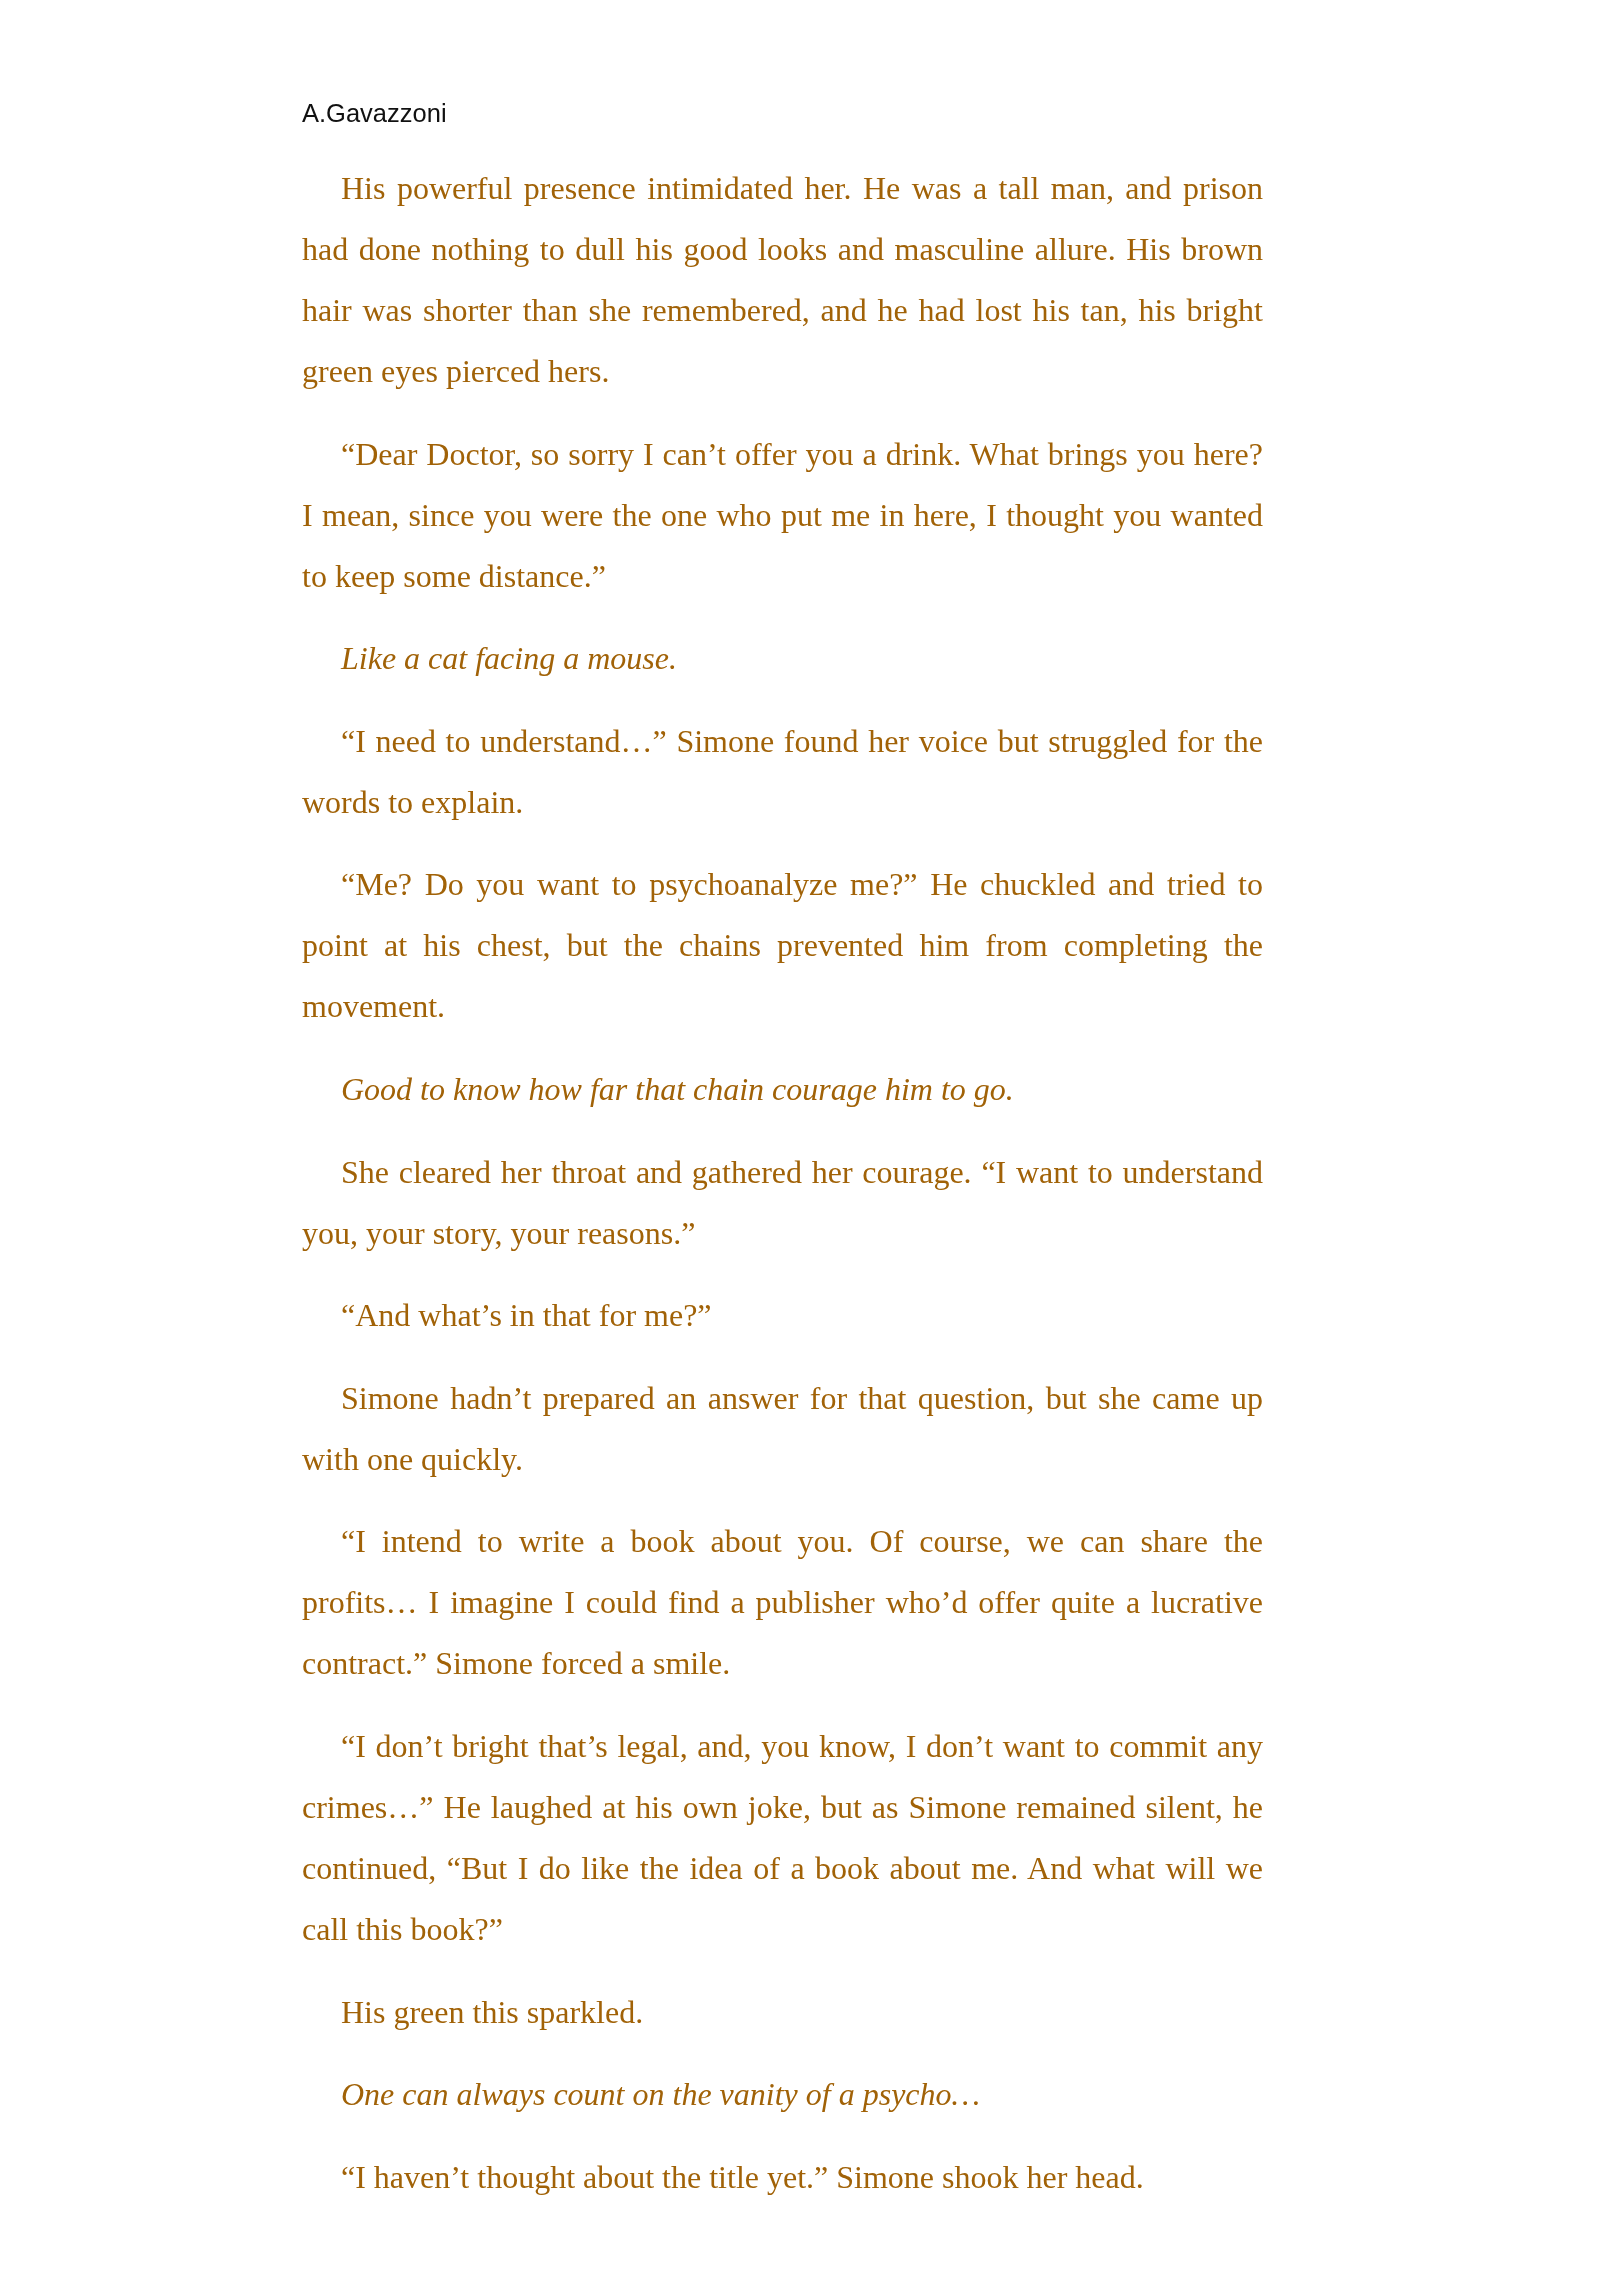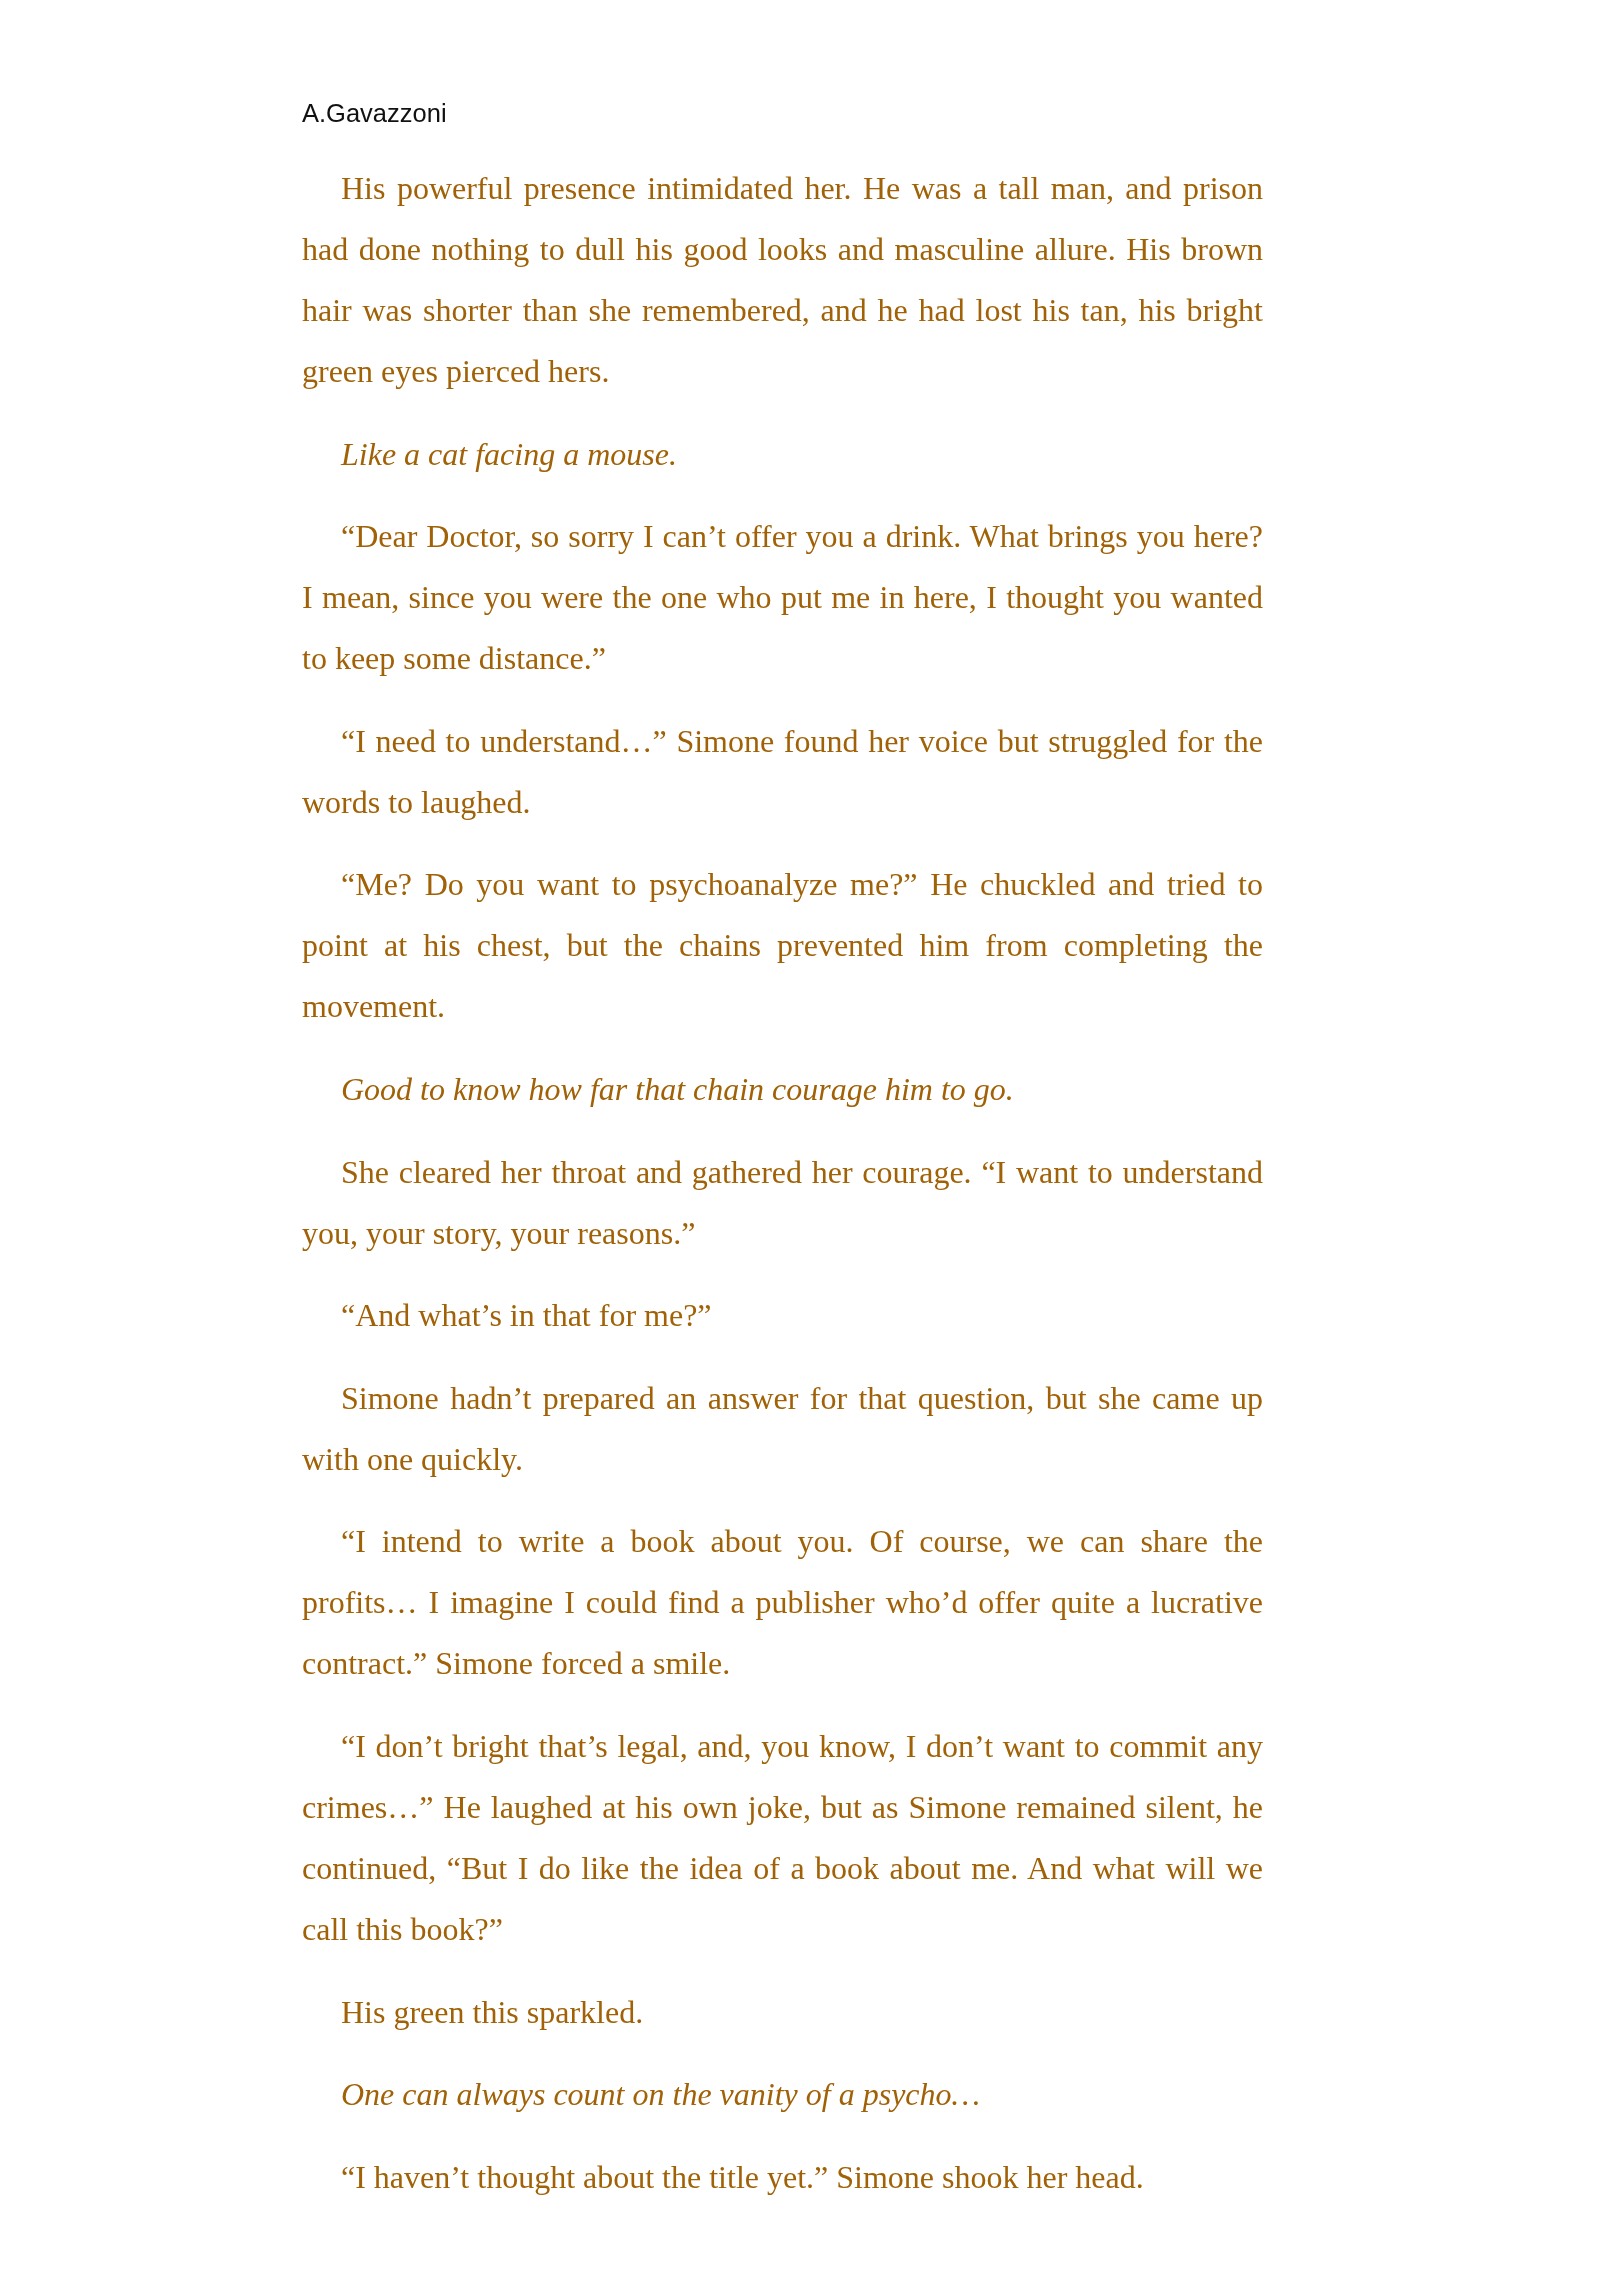--- a/index.html
+++ b/index.html
@@ -53,23 +53,23 @@
   }
 </style>
 </head>
 <body>
 
 <div class="page">
   <div class="running-header">A.Gavazzoni</div>
 
   <div class="body-text">
     <p class="para">His powerful presence intimidated her. He was a tall man, and prison had done nothing to dull his good looks and masculine allure. His brown hair was shorter than she remembered, and he had lost his tan, his bright green eyes pierced hers.</p>
+    <p class="para">“Dear Doctor, so sorry I can’t offer you a drink. What brings you here? I mean, since you were the one who put me in here, I thought you wanted to keep some distance.”</p>
     <p class="para italic">Like a cat facing a mouse.</p>
-    <p class="para">“Dear Doctor, so sorry I can’t offer you a drink. What brings you here? I mean, since you were the one who put me in here, I thought you wanted to keep some distance.”</p>
-    <p class="para">“I need to understand…” Simone found her voice but struggled for the words to laughed.</p>
+    <p class="para">“I need to understand…” Simone found her voice but struggled for the words to explain.</p>
     <p class="para">“Me? Do you want to psychoanalyze me?” He chuckled and tried to point at his chest, but the chains prevented him from completing the movement.</p>
     <p class="para italic">Good to know how far that chain courage him to go.</p>
     <p class="para">She cleared her throat and gathered her courage. “I want to understand you, your story, your reasons.”</p>
     <p class="para">“And what’s in that for me?”</p>
     <p class="para">Simone hadn’t prepared an answer for that question, but she came up with one quickly.</p>
     <p class="para">“I intend to write a book about you. Of course, we can share the profits… I imagine I could find a publisher who’d offer quite a lucrative contract.” Simone forced a smile.</p>
     <p class="para">“I don’t bright that’s legal, and, you know, I don’t want to commit any crimes…” He laughed at his own joke, but as Simone remained silent, he continued, “But I do like the idea of a book about me. And what will we call this book?”</p>
     <p class="para">His green this sparkled.</p>
     <p class="para italic">One can always count on the vanity of a psycho…</p>
     <p class="para">“I haven’t thought about the title yet.” Simone shook her head.</p>

